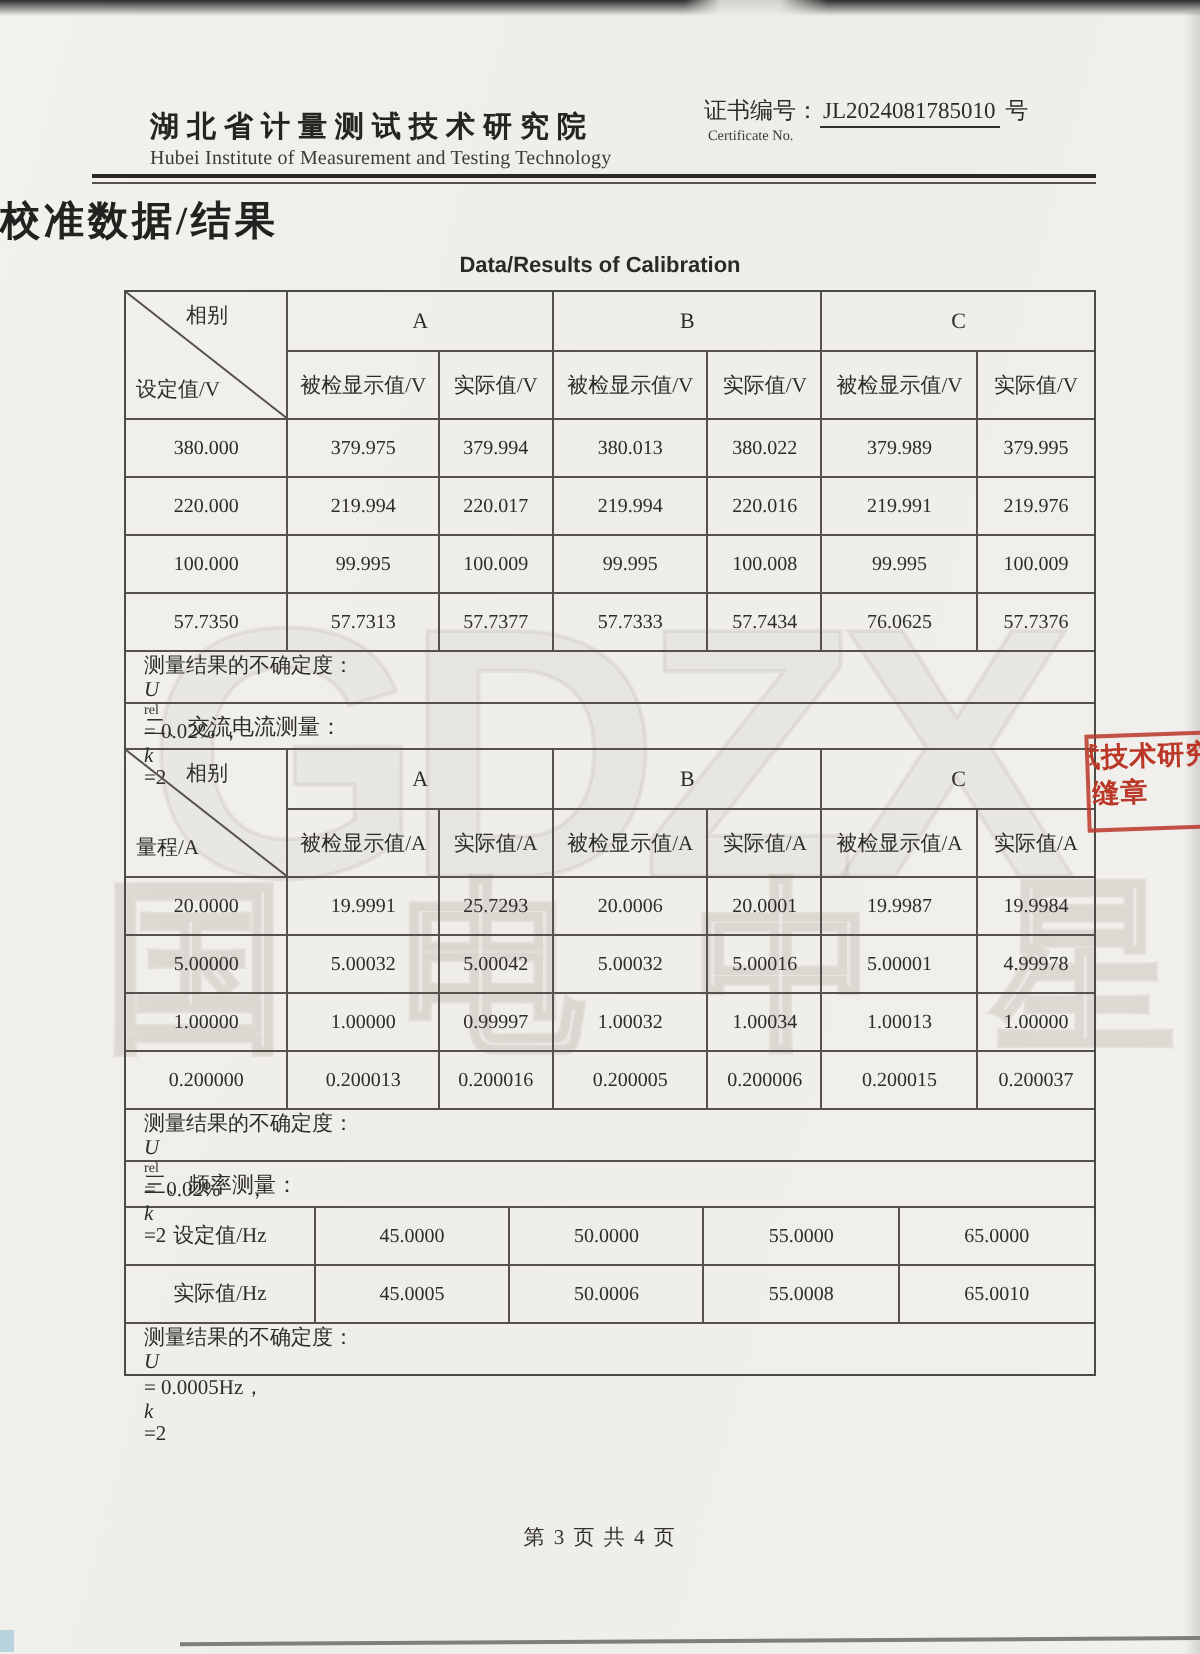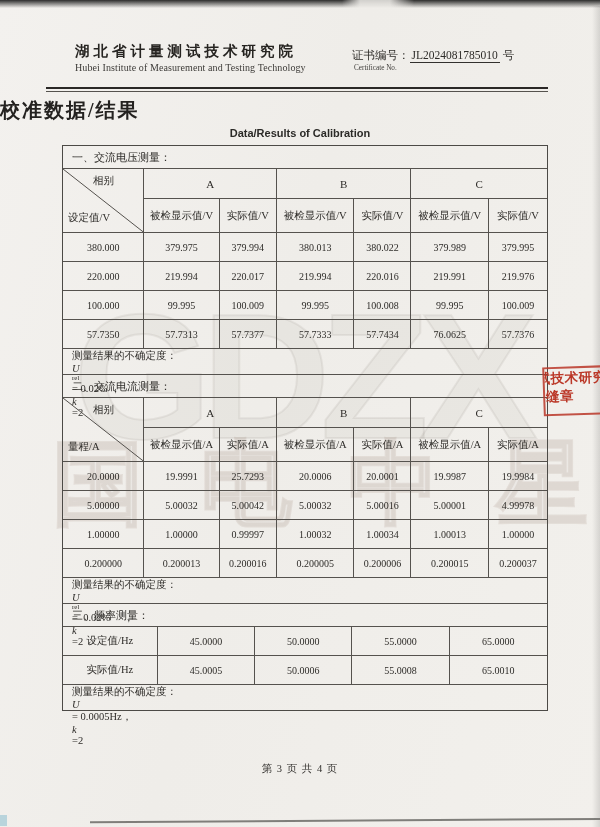--- a/index.html
+++ b/index.html
@@ -22,21 +22,21 @@
   .wm-gdzx{position:absolute;top:288px;left:8px;width:585px;z-index:0;text-align:center;
     font-family:"Liberation Sans","DejaVu Sans",sans-serif;font-weight:bold;font-size:178px;
     letter-spacing:-10px;line-height:1;color:rgba(128,122,112,.07);
     -webkit-text-stroke:2px rgba(128,122,112,.11);}
   .wm-cn{position:absolute;top:438px;left:52px;right:12px;z-index:0;display:flex;
     justify-content:space-between;font-weight:bold;font-size:92px;line-height:1;
     color:rgba(140,112,95,.05);-webkit-text-stroke:2px rgba(140,112,95,.13);}
 
   
   .inst{position:absolute;left:75px;top:42px;z-index:2;}
-  .inst-cn{font-size:14.5px;font-weight:bold;letter-spacing:4px;white-space:nowrap;color:#262421;}
+  .inst-cn{font-size:14.5px;font-weight:bold;letter-spacing:4px;white-space:nowrap;color:#262421;margin-top:12px;}
   .inst-en{font-size:10px;color:#3d3b38;margin-top:1px;letter-spacing:.1px;font-family:Liberation Serif, serif;}
   .cert{position:absolute;left:352px;top:48px;z-index:2;}
   .cert-row{font-size:11.5px;white-space:nowrap;}
   .cert-no{border-bottom:1px solid #33312e;padding:0 2px 1px 2px;}
   .cert-en{font-size:7.2px;color:#3d3b38;margin-top:1px;margin-left:2px;}
   .rule{position:absolute;left:46px;top:87px;width:502px;height:2px;z-index:2;
     border-top:2.5px solid #2a2826;border-bottom:1px solid #55524e;}
   .doc-title{position:absolute;top:97px;left:0;width:100%;z-index:2;
     font-size:20px;font-weight:bold;letter-spacing:2px;color:#242220;}
   .doc-sub{position:absolute;top:127px;left:0;width:100%;text-align:center;z-index:2;
@@ -103,21 +103,20 @@
     </div>
     <div class="cert-en">Certificate No.</div>
   </div>
   <div class="rule"></div>
 
   <div class="doc-title">校准数据/结果</div>
   <div class="doc-sub">Data/Results of Calibration</div>
 
   <div class="mainbox">
 
-    <div class="sec-head">一、交流电压测量：</div>
     <table class="t7">
       <colgroup>
           <col style="width:16.7%">
           <col style="width:15.6%">
           <col style="width:11.8%">
           <col style="width:16%">
           <col style="width:11.8%">
           <col style="width:16%">
           <col style="width:12.1%">
         </colgroup>

